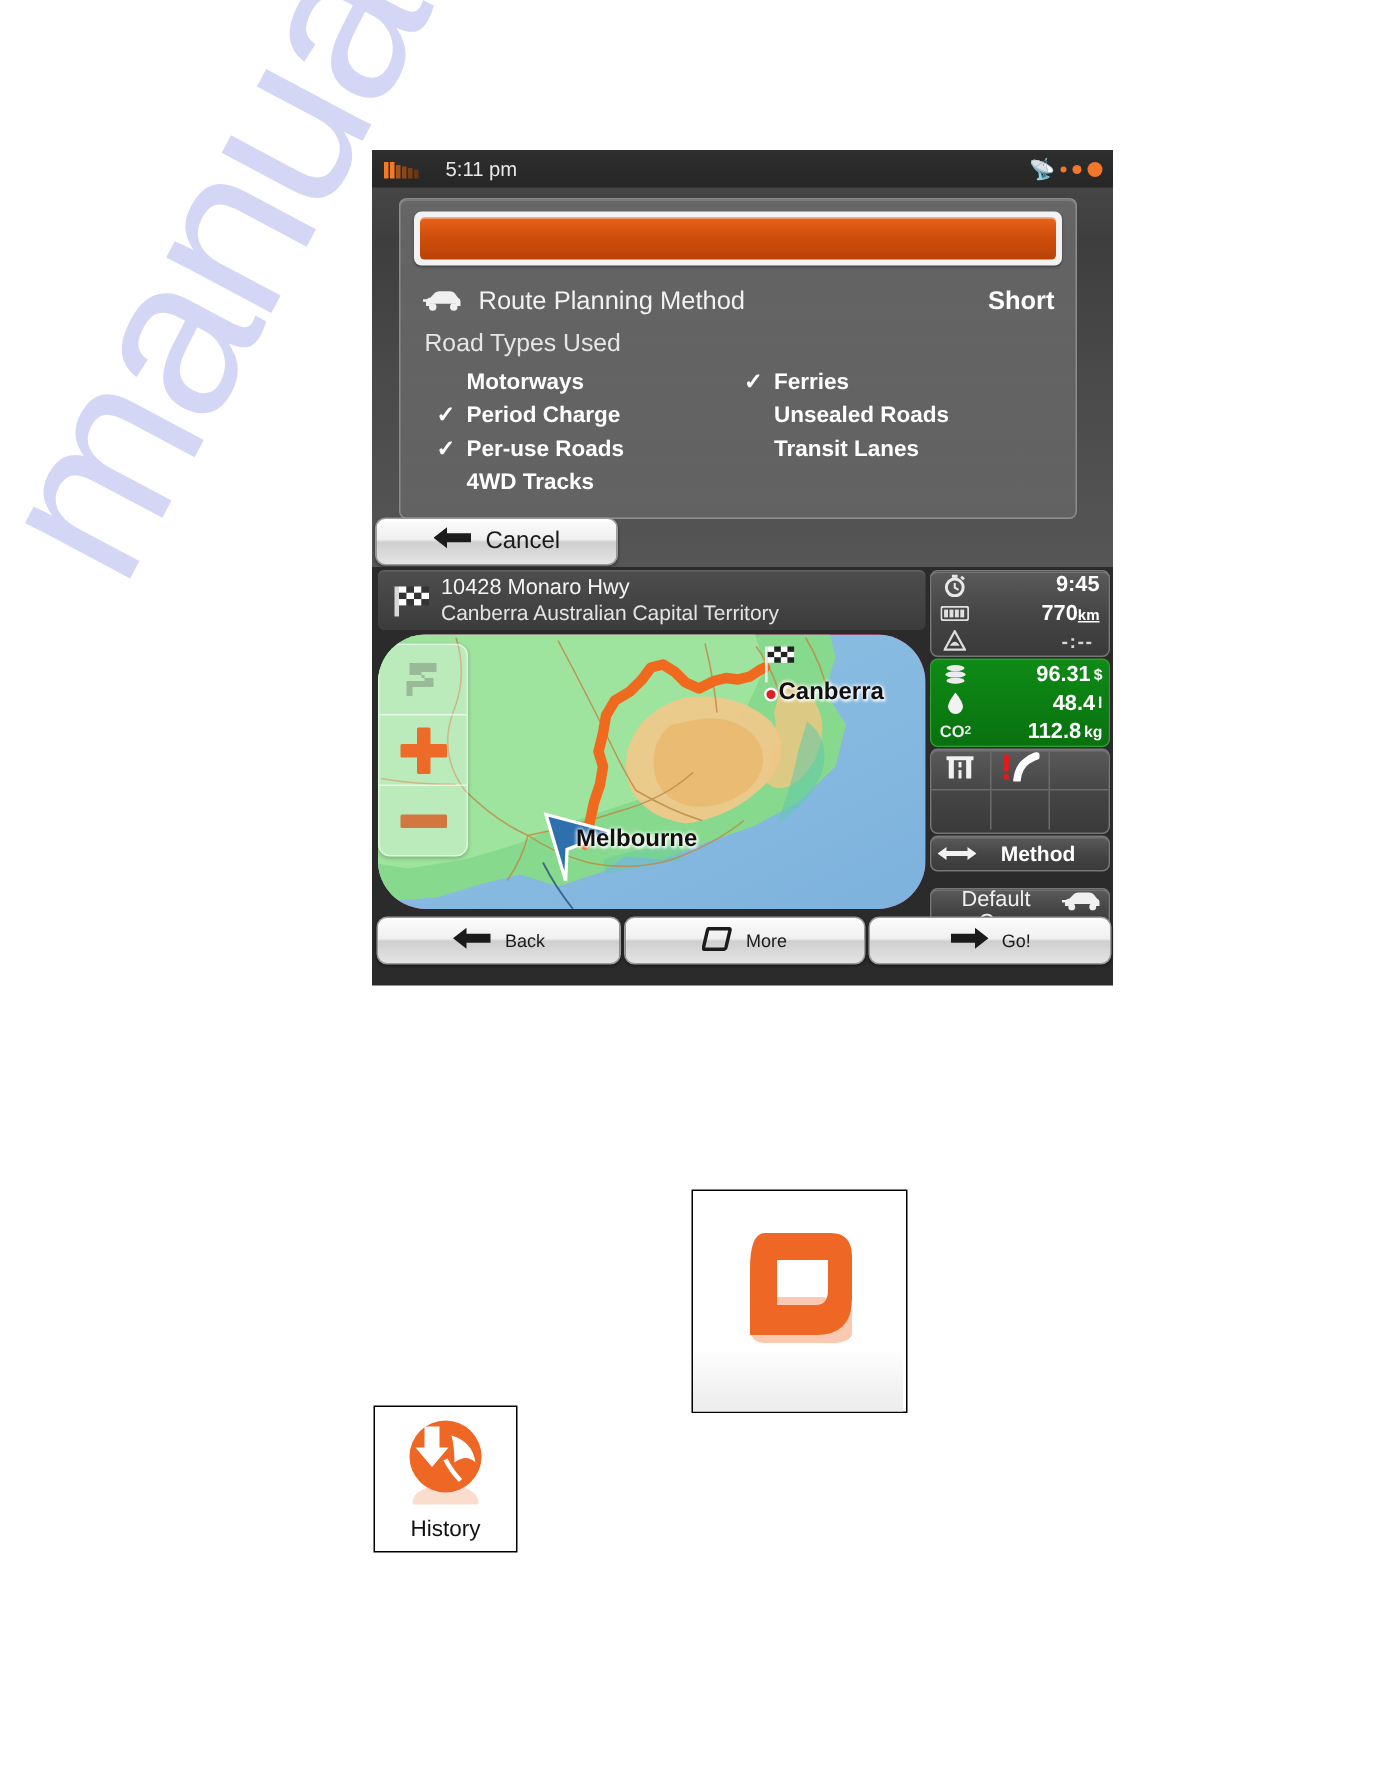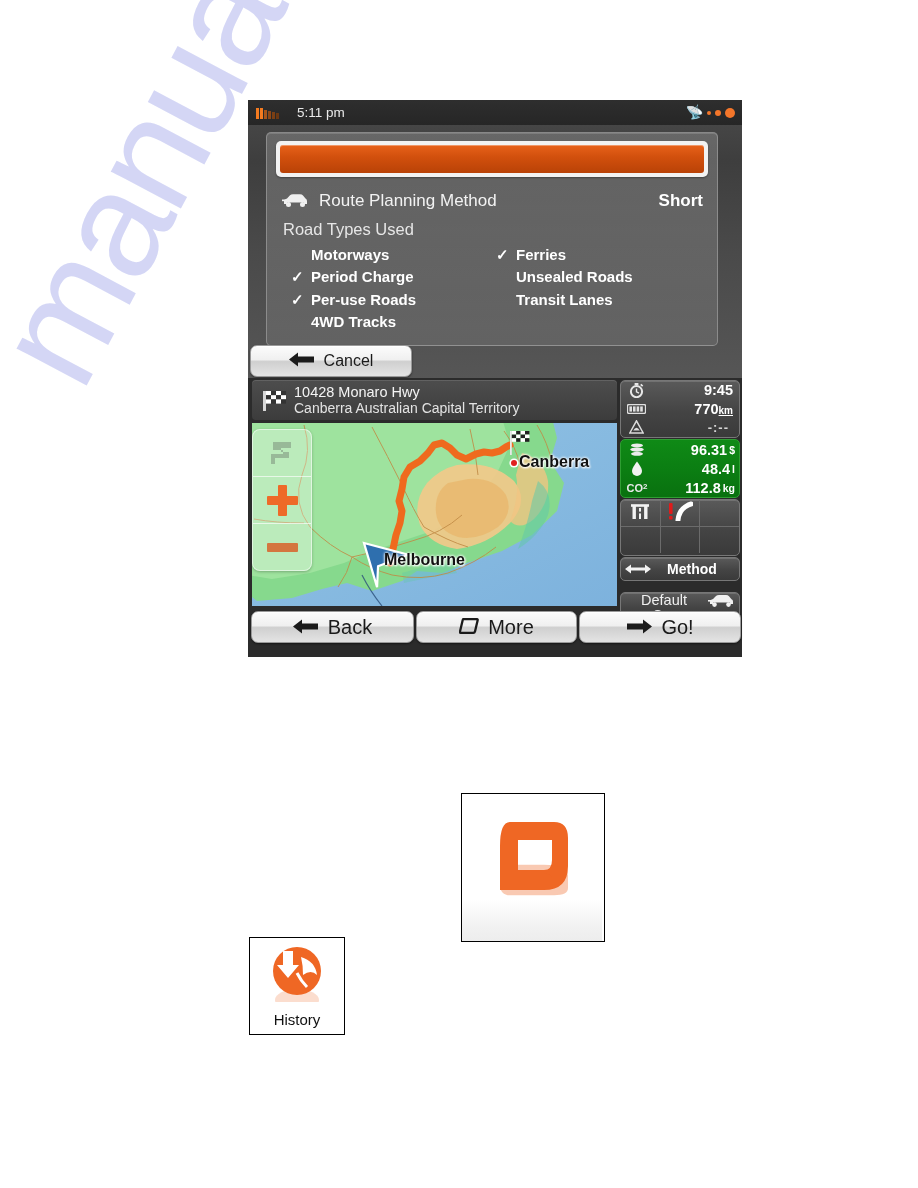--- a/index.html
+++ b/index.html
@@ -117,20 +117,21 @@
     box-shadow:inset 0 1px 0 rgba(255,255,255,.12);
   }
   .flag-ic{width:30px;height:24px;margin:0 4px 0 8px;flex:0 0 30px;}
   .dest-text{line-height:1.15;}
   .dest-l1{color:#f4f4f4;font-size:14.5px;}
   .dest-l2{color:#e3e3e3;font-size:14px;}
 
   .map{
     position:absolute;left:4px;top:45px;width:365px;height:183px;overflow:hidden;
     background:#ec4899;
+    border-radius:32px;
   }
   .map svg{position:absolute;left:0;top:0;}
   .zoomctl{
     position:absolute;left:0px;top:6px;width:58px;height:140px;
     background:rgba(255,255,255,.30);
     border:1px solid rgba(255,255,255,.55);border-radius:8px;
     box-shadow:0 1px 3px rgba(0,0,0,.25);
   }
   .z-sep{position:absolute;left:0;right:0;height:1px;background:rgba(255,255,255,.65);}
   .zbtn{position:absolute;left:0;width:58px;height:46px;display:flex;
@@ -184,21 +185,21 @@
                   padding-right:10px;}
   .car-row{position:absolute;left:0;top:212px;width:118px;height:26px;
            display:flex;align-items:flex-start;}
   .car-row .lbl{flex:1;text-align:center;color:#f0f0f0;font-size:14.5px;
                 line-height:1.02;padding-left:4px;}
 
   
   .btm{
     position:absolute;left:0;top:233px;width:494px;height:34px;
   }
-  .btm .btn3d{position:absolute;top:0;height:30px;font-size:20px;}
+  .btm .btn3d{position:absolute;top:0;height:30px;font-size:12px;}
   .b-back{left:3px;width:161px;}
   .b-more{left:168px;width:159px;}
   .b-go{left:331px;width:160px;}
 
   
   #logo-box{
     position:absolute;left:461px;top:793px;width:142px;height:147px;
     border:1px solid #000;background:#fff;z-index:20;
   }
   #logo-box .glyph{position:absolute;left:28px;top:22px;}

